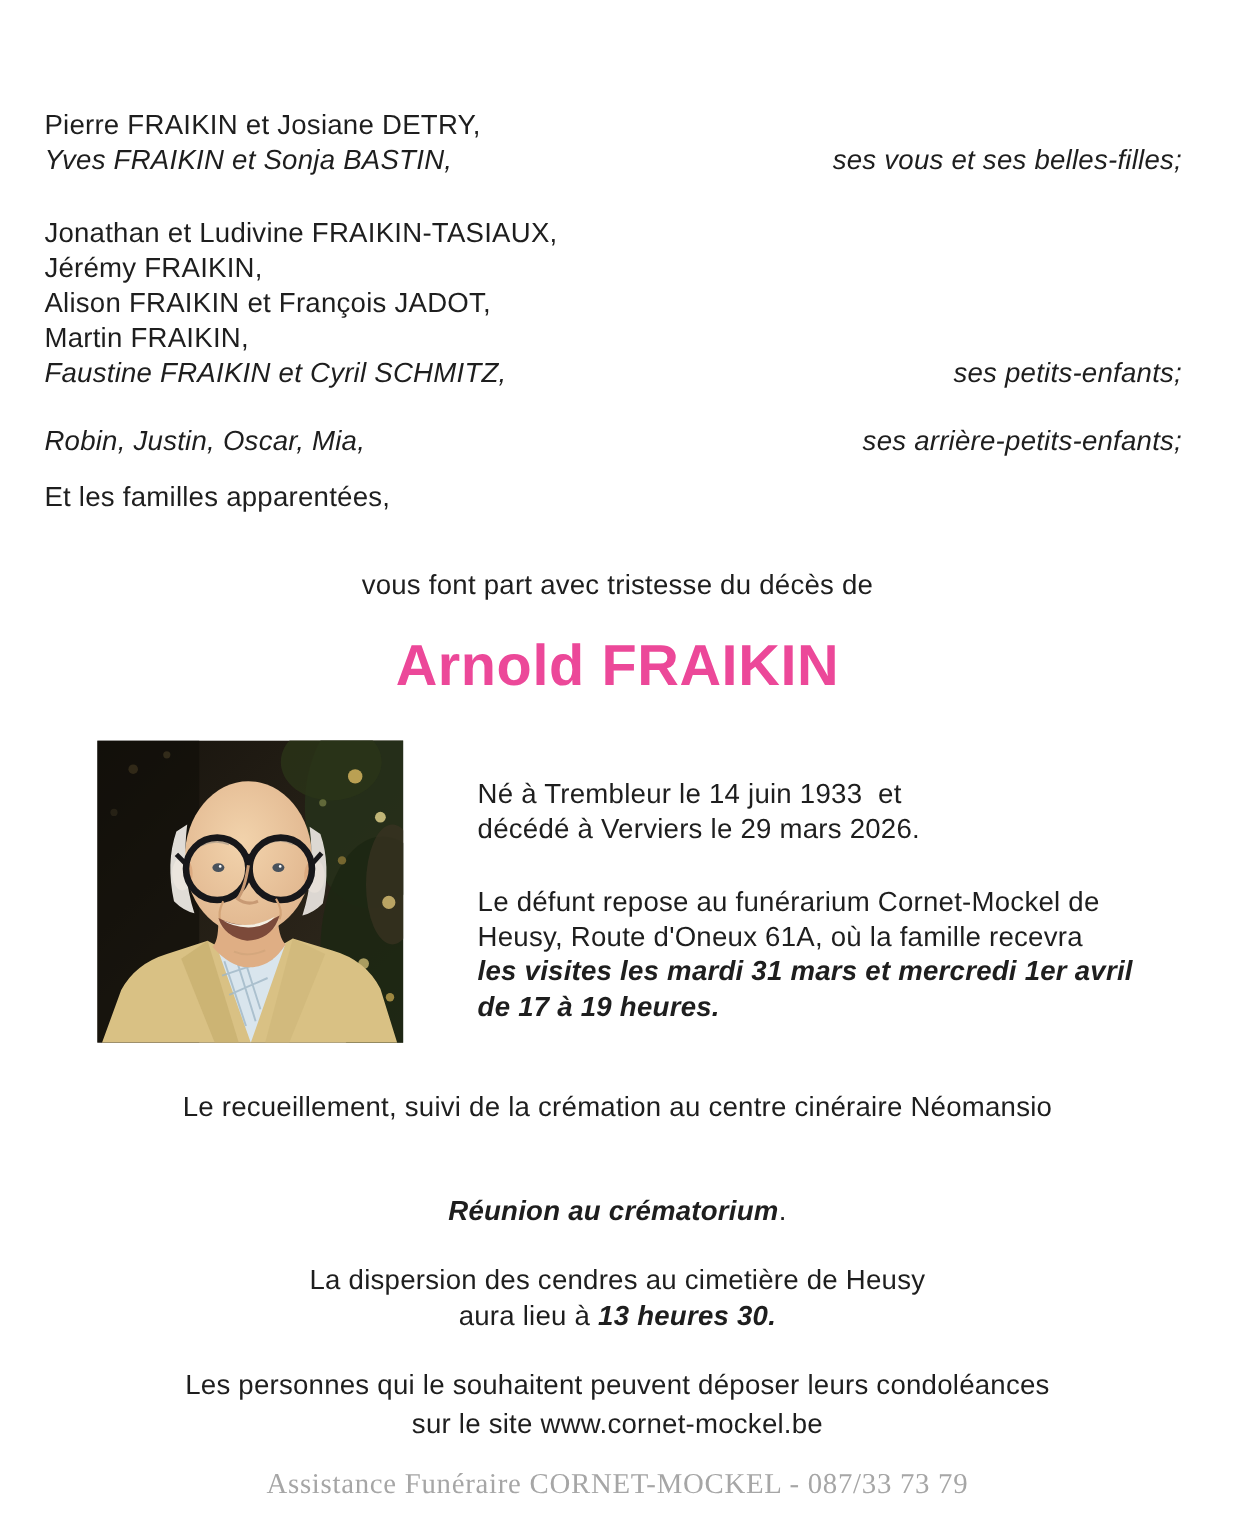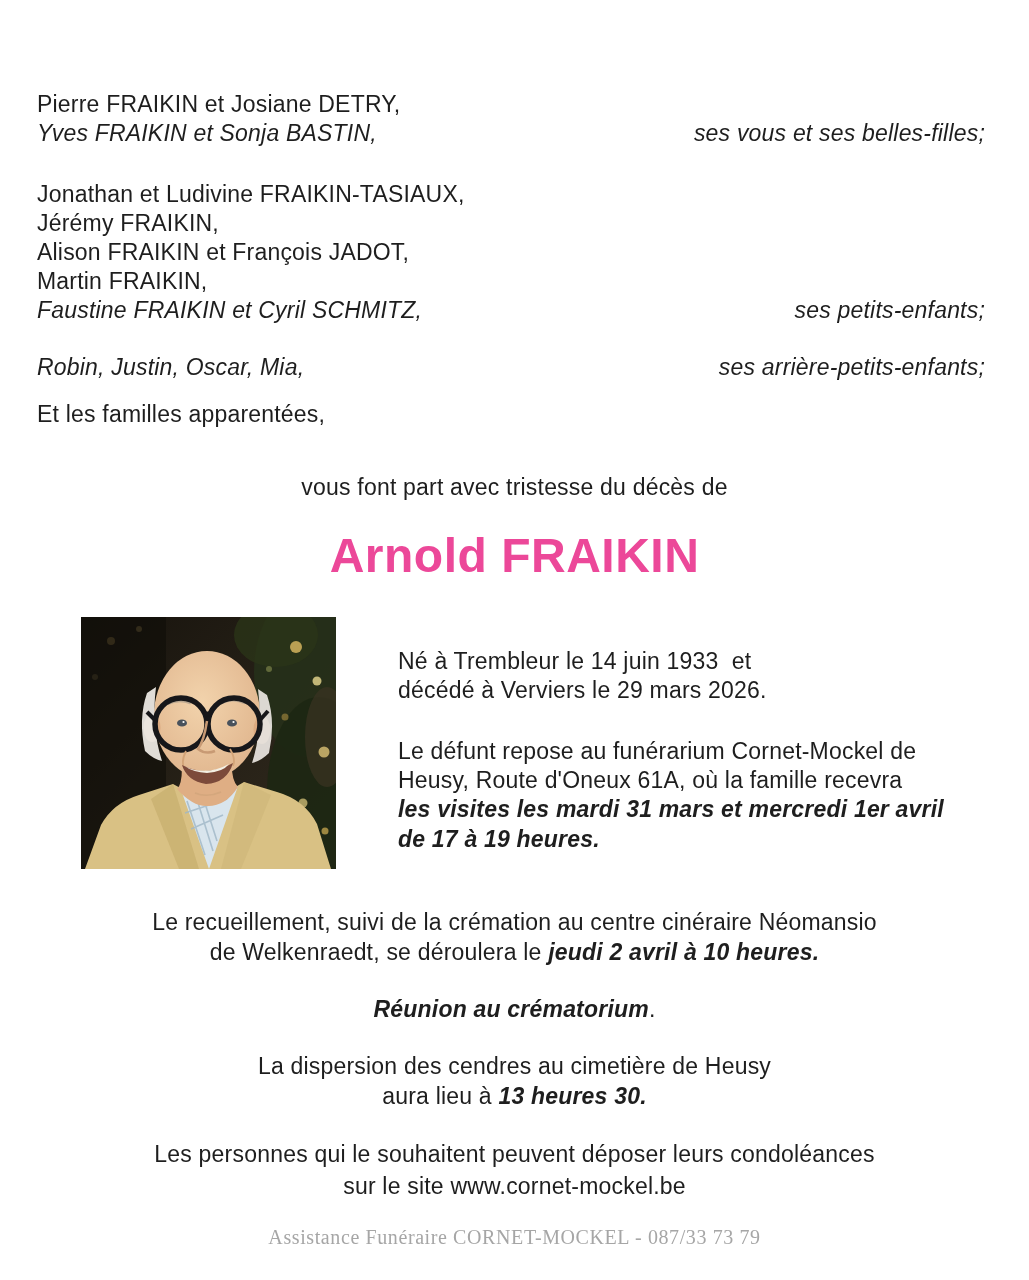--- a/index.html
+++ b/index.html
@@ -33,21 +33,21 @@
   .bold, b { font-weight: bold; font-style: italic; }
   .title {
     font-size: 48px;
     line-height: 56px;
     font-weight: bold;
     color: #ec4899;
     letter-spacing: 0.5px;
   }
   .footer-line {
     font-family: "Liberation Serif", "DejaVu Serif", serif;
-    font-size: 20px;
+    font-size: 24px;
     line-height: 26px;
     color: #a6a6a6;
     letter-spacing: 0.6px;
   }
   .photo-frame {
     position: absolute;
     left: 81px;
     top: 617px;
     width: 255px;
     height: 252px;
@@ -162,21 +162,20 @@
   </div>
 
   <div class="line detail-col" style="top:647px">Né à Trembleur le 14 juin 1933&nbsp; et</div>
   <div class="line detail-col" style="top:676px">décédé à Verviers le 29 mars 2026.</div>
   <div class="line detail-col" style="top:737px">Le défunt repose au funérarium Cornet-Mockel de</div>
   <div class="line detail-col" style="top:766px">Heusy, Route d'Oneux 61A, où la famille recevra</div>
   <div class="line detail-col bold" style="top:795px">les visites les mardi 31 mars et mercredi 1er avril</div>
   <div class="line detail-col bold" style="top:825px">de 17 à 19 heures.</div>
 
   <div class="line center" style="top:908px">Le recueillement, suivi de la crémation au centre cinéraire Néomansio</div>
-  <div class="line center" style="top:938px"><span>de Welkenraedt, se déroulera le </span><b>jeudi 2 avril à 10 heures.</b></div>
 
   <div class="line center" style="top:995px"><b>Réunion au crématorium</b><span>.</span></div>
 
   <div class="line center" style="top:1052px">La dispersion des cendres au cimetière de Heusy</div>
   <div class="line center" style="top:1082px"><span>aura lieu à </span><b>13 heures 30.</b></div>
 
   <div class="line center" style="top:1140px">Les personnes qui le souhaitent peuvent déposer leurs condoléances</div>
   <div class="line center" style="top:1172px">sur le site www.cornet-mockel.be</div>
 
   <div class="line center footer-line" style="top:1224px">Assistance Funéraire CORNET-MOCKEL - 087/33 73 79</div>

